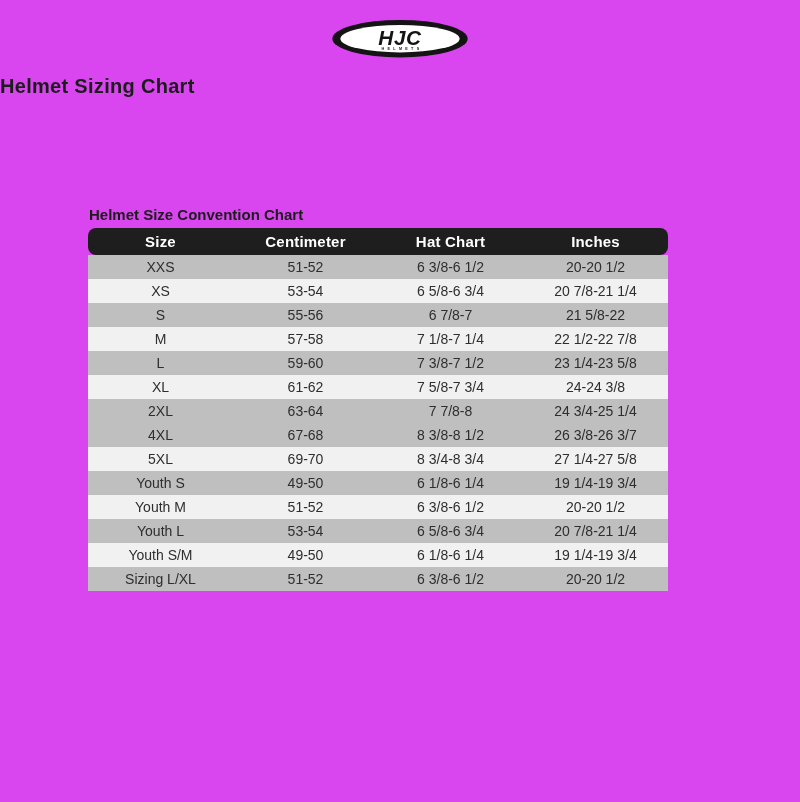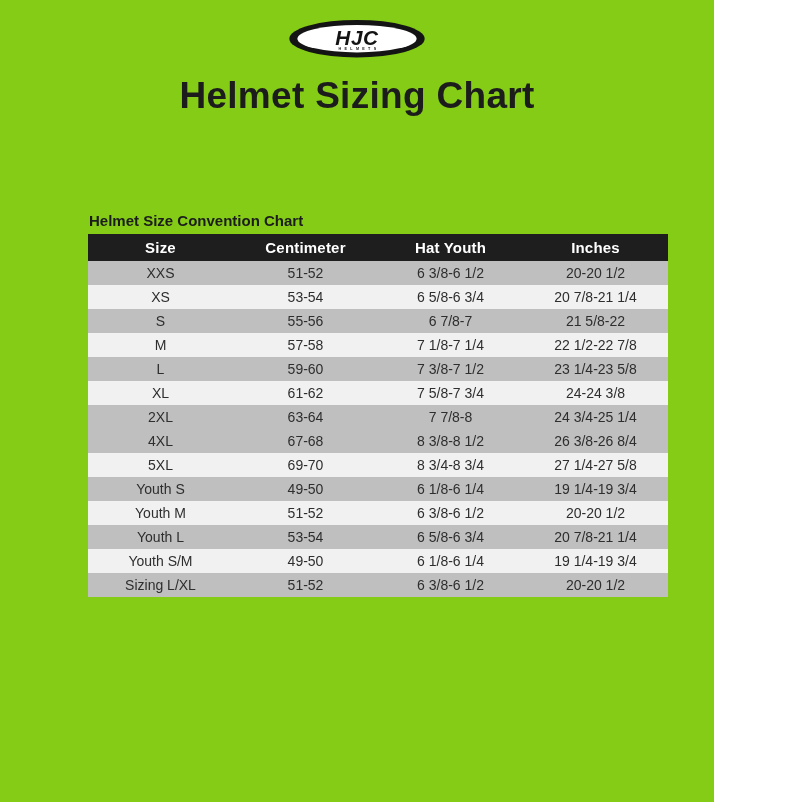--- a/index.html
+++ b/index.html
@@ -1,20 +1,20 @@
 <!DOCTYPE html>
 <html style="--header-bg: #1e1e1e; --header-text: #ffffff; --row-odd: #bfbfbf; --row-even: #f1f1f1; --cell-text: #2e2e2e;"><head>
 <meta charset="utf-8">
 <style>
   html, body { margin: 0; padding: 0; background: #ffffff; }
   .page {
     position: relative;
-    width: 714px;
+    width: 800px;
     height: 802px;
-    background: #84cc16;
+    background: #d946ef;
     font-family: "Liberation Sans", sans-serif;
     overflow: hidden;
   }
   .logo-wrap {
     display: flex;
     justify-content: center;
     padding-top: 18px;
   }
   .logo-svg { width: 138px; height: 44px; }
   .logo-text {
@@ -29,44 +29,45 @@
   .logo-sub {
     font-family: "Liberation Sans", sans-serif;
     font-weight: 700;
     font-size: 5.5px;
     letter-spacing: 5px;
     text-anchor: middle;
     fill: #141414;
   }
   .page-title {
     margin: 13px 0 0 0;
-    text-align: center;
-    font-size: 37px;
+    text-align: left;
+    font-size: 20px;
     font-weight: 700;
     color: #1c1c1c;
     letter-spacing: 0.3px;
   }
   .chart-area {
     position: absolute;
     left: 88px;
-    top: 212px;
+    top: 206px;
     width: 580px;
   }
   .table-caption {
     margin: 0 0 5px 1px;
     font-size: 15px;
     font-weight: 700;
     color: #1c1c1c;
   }
   .sizing-table { width: 580px; }
   .thead {
     display: flex;
     background: var(--header-bg, #1e1e1e);
     height: 27px;
     align-items: center;
+    border-radius: 8px;
   }
   .th {
     flex: 1 1 25%;
     text-align: center;
     color: var(--header-text, #ffffff);
     font-size: 15px;
     font-weight: 700;
     letter-spacing: 0.2px;
   }
   .tr {
@@ -98,21 +99,21 @@
   </div>
 
   <h1 class="page-title">Helmet Sizing Chart</h1>
 
   <div class="chart-area">
     <h2 class="table-caption">Helmet Size Convention Chart</h2>
     <div class="sizing-table">
       <div class="thead" id="thead">
           <div class="th">Size</div>
           <div class="th">Centimeter</div>
-          <div class="th">Hat Youth</div>
+          <div class="th">Hat Chart</div>
           <div class="th">Inches</div>
         </div>
       <div id="tbody">
           <div class="tr odd">
             <div class="td">XXS</div>
             <div class="td">51-52</div>
             <div class="td">6 3/8-6 1/2</div>
             <div class="td">20-20 1/2</div>
           </div>
           <div class="tr even">
@@ -148,21 +149,21 @@
           <div class="tr odd">
             <div class="td">2XL</div>
             <div class="td">63-64</div>
             <div class="td">7 7/8-8</div>
             <div class="td">24 3/4-25 1/4</div>
           </div>
           <div class="tr odd">
             <div class="td">4XL</div>
             <div class="td">67-68</div>
             <div class="td">8 3/8-8 1/2</div>
-            <div class="td">26 3/8-26 8/4</div>
+            <div class="td">26 3/8-26 3/7</div>
           </div>
           <div class="tr even">
             <div class="td">5XL</div>
             <div class="td">69-70</div>
             <div class="td">8 3/4-8 3/4</div>
             <div class="td">27 1/4-27 5/8</div>
           </div>
           <div class="tr odd">
             <div class="td">Youth S</div>
             <div class="td">49-50</div>

